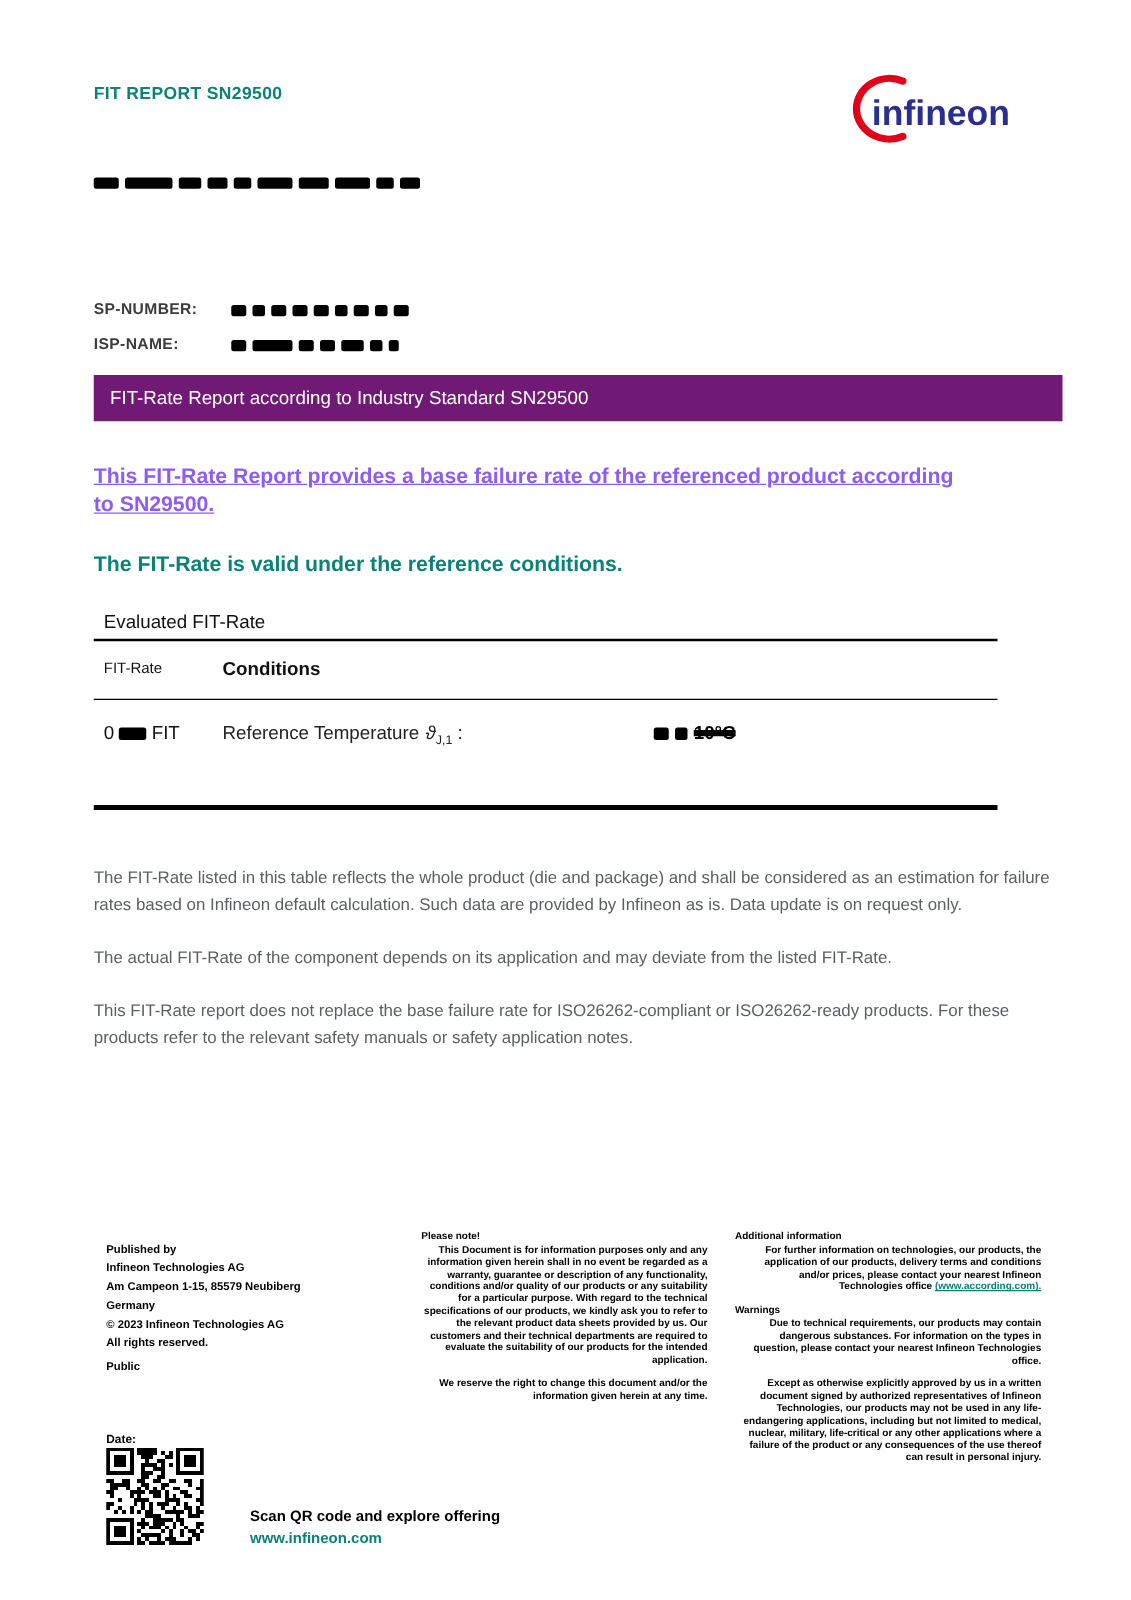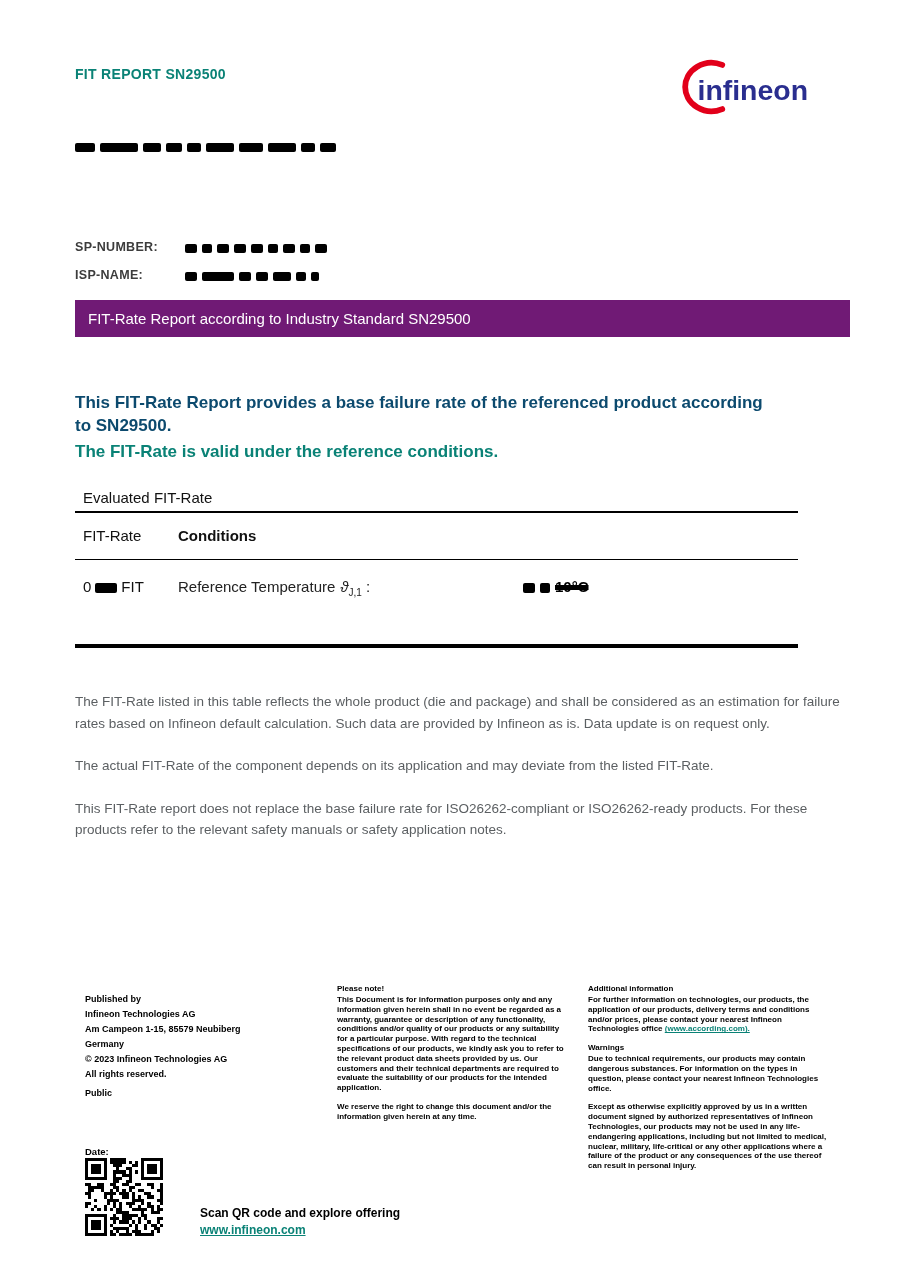--- a/index.html
+++ b/index.html
@@ -18,56 +18,56 @@
   .product-redaction { left:75px; top:138px; }
 
   .field-row { left:75px; font-size:12.5px; font-weight:bold; color:#3c3c3c; letter-spacing:.3px; }
   .field-row .value { position:absolute; left:110px; top:1px; }
   .sp-row  { top:240px; width:400px; }
   .isp-row { top:268px; width:400px; }
 
   .banner { left:75px; top:300px; width:775px; height:37px; background:#701a75; color:#ffffff;
             display:flex; align-items:center; padding-left:13px; font-size:15px; }
 
-  .h1 { left:75px; top:391px; width:705px; font-size:17px; font-weight:bold; color:#0c4a6e; line-height:23px; }
+  .h1 { left:75px; top:369px; width:705px; font-size:17px; font-weight:bold; color:#8b5cf6; line-height:23px;text-decoration:underline; }
   .h2 { left:75px; top:440px; width:705px; font-size:17px; font-weight:bold; color:#0A8276; line-height:23px; }
 
   .tbl-section-title { left:83px; top:489px; font-size:15px; color:#111; }
   .rule  { left:75px; width:723px; background:#000; }
   .rule-1 { top:511px; height:2px; }
   .rule-2 { top:559px; height:1px; }
   .rule-3 { top:644px; height:4px; }
-  .th-fit  { left:83px;  top:527px; font-size:15px; color:#111; }
+  .th-fit  { left:83px;  top:527px; font-size:12px; color:#111; }
   .th-cond { left:178px; top:527px; font-size:15px; color:#111;font-weight:bold; }
   .cell-fit   { left:83px;  top:578px; font-size:15px; color:#111; }
   .cell-cond  { left:178px; top:578px; font-size:15px; color:#222; }
   .cell-value { left:523px; top:578px; font-size:15px; color:#000; font-weight:bold; }
   .cell-fit .bar { height:10px; margin:0 4px; }
   .cell-value .bar { height:10px; }
   .theta { font-style:italic; margin-left:5px; }
   .theta sub { font-size:10px; font-style:normal; }
   .strike { text-decoration:line-through; text-decoration-thickness:5px; text-decoration-color:#000; }
 
   .body-copy { left:75px; top:691px; width:778px; }
   .body-copy p { font-size:13.5px; color:#5b5f62; line-height:21.5px; margin-bottom:21px; }
 
   .footer-col { font-size:8px; color:#000; }
   .col1 { left:85px;  top:992px; width:228px; }
   .col2 { left:337px; top:984px; width:229px; }
   .col3 { left:588px; top:984px; width:245px; }
   .col1 p { font-size:9px; font-weight:bold; line-height:15px; }
   .col1 .classification { margin-top:4px; }
   .fnote-h { font-weight:bold; line-height:10px; margin-bottom:1px; }
-  .fnote-b { font-weight:bold; line-height:9.8px; margin-bottom:9px; text-align:left; }
+  .fnote-b { font-weight:bold; line-height:9.8px; margin-bottom:9px; text-align:right; }
   .fnote-link { color:#0A8276; text-decoration:underline; font-weight:bold; cursor:pointer; }
 
   .date-label { left:85px; top:1146px; font-size:9.5px; font-weight:bold; color:#000; }
   .qr { left:85px; top:1158px; width:78px; height:78px; }
   .qr-caption { left:200px; top:1206px; font-size:12px; font-weight:bold; color:#000; }
-  .qr-link { left:200px; top:1223px; font-size:12px; font-weight:bold; color:#0A8276; text-decoration:underline; cursor:pointer; }
+  .qr-link { left:200px; top:1223px; font-size:12px; font-weight:bold; color:#0A8276; cursor:pointer; }
 </style>
 </head>
 <body>
 
 <div class="page">
 
   <div class="abs doc-title">FIT REPORT SN29500</div>
 
   <div class="abs logo">
     <svg viewBox="0 0 300 112" width="158" height="62">

